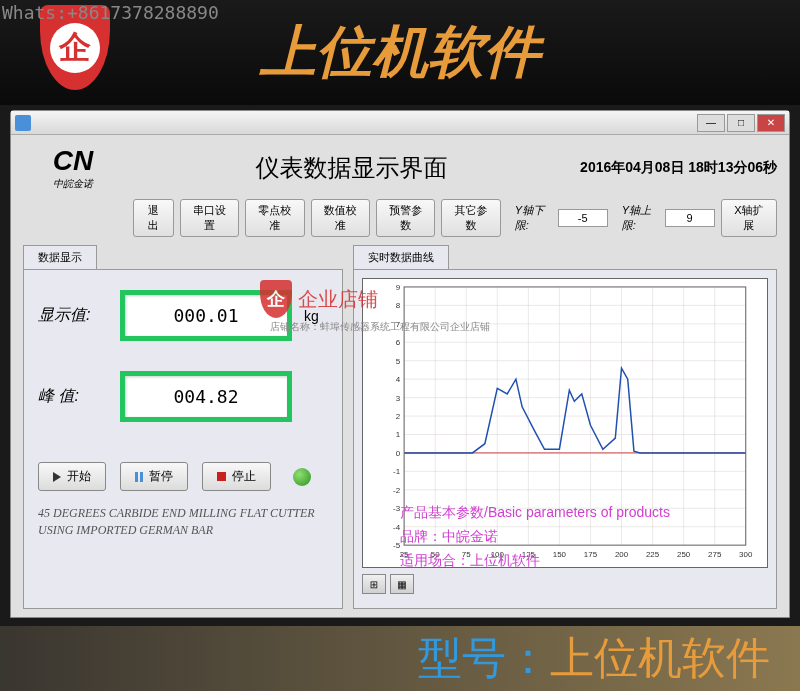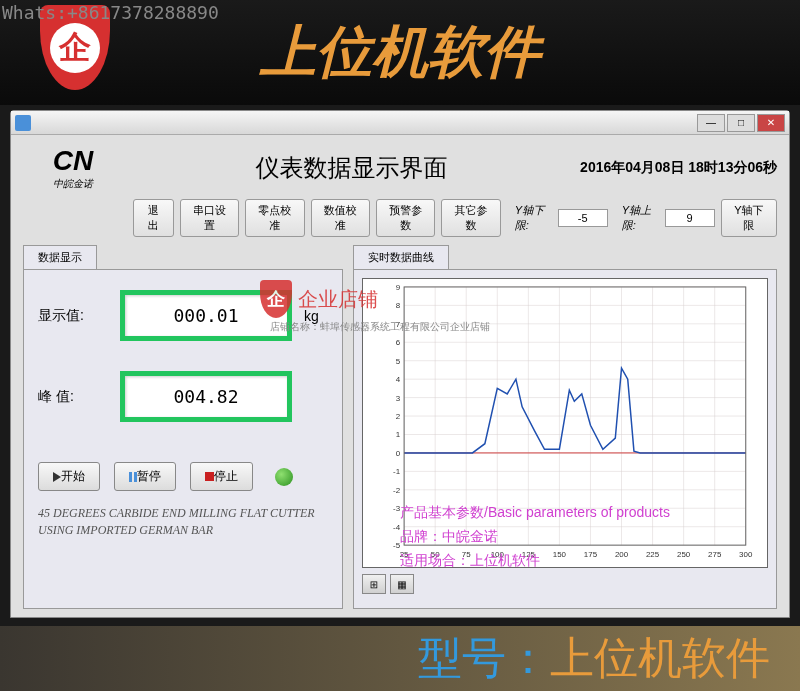--- a/index.html
+++ b/index.html
@@ -27,25 +27,25 @@
 .tb-label { font-size: 11px; margin-left: 8px; font-style: italic; }
 .tb-input { width: 50px; padding: 2px 4px; font-size: 11px; text-align: center; border: 1px solid #999; background: #fff; }
 .main-area { display: flex; gap: 10px; }
 .left-panel { width: 320px; }
 .right-panel { flex: 1; }
 .tab-header { display: flex; }
 .tab { padding: 4px 14px; font-size: 11px; background: #d0d0d0; border: 1px solid #999; border-bottom: none; cursor: pointer; }
 .tab.active { background: #e8e8f0; }
 .panel-body { background: #e8e8f0; border: 1px solid #999; padding: 20px 14px; min-height: 340px; position: relative; }
 .value-row { display: flex; align-items: center; gap: 12px; margin-bottom: 30px; }
-.value-label { font-size: 14px; width: 70px; }
+.value-label { font-size: 16px; width: 70px; font-style: italic; }
 .value-box { flex: 1; padding: 10px 16px; background: #fff; border: 5px solid #22c55e; box-shadow: inset 1px 1px 3px rgba(0,0,0,0.2); font-size: 18px; font-family: monospace; text-align: center; }
 .value-unit { font-size: 14px; width: 24px; }
 .controls { display: flex; gap: 14px; margin-top: 40px; align-items: center; }
-.ctrl-btn { display: flex; align-items: center; gap: 0; padding: 5px 14px; background: linear-gradient(180deg, #f8f8f8, #dcdcdc); border: 1px solid #888; border-radius: 3px; font-size: 12px; cursor: pointer; }
+.ctrl-btn { display: flex; align-items: center; gap: 6px; padding: 5px 14px; background: linear-gradient(180deg, #f8f8f8, #dcdcdc); border: 1px solid #888; border-radius: 3px; font-size: 12px; cursor: pointer; }
 .play-tri { width: 0; height: 0; border-left: 8px solid #333; border-top: 5px solid transparent; border-bottom: 5px solid transparent; }
 .pause-bars { width: 8px; height: 10px; border-left: 3px solid #4a90d9; border-right: 3px solid #4a90d9; }
 .stop-sq { width: 9px; height: 9px; background: #c92020; }
 .led { width: 18px; height: 18px; border-radius: 50%; background: radial-gradient(circle at 35% 35%, #8fe070, #2a9020); margin-left: 8px; }
 .footer-text { margin-top: 14px; font-style: italic; font-size: 12px; color: #555; font-family: serif; line-height: 1.4; }
 .chart-panel { background: #e8e8f0; border: 1px solid #999; padding: 8px; min-height: 340px; }
 .chart-area { background: #fff; border: 1px solid #666; height: 290px; position: relative; }
 .chart-svg { width: 100%; height: 100%; }
 .chart-ctrls { margin-top: 6px; display: flex; gap: 4px; }
 .cc-btn { width: 24px; height: 20px; background: linear-gradient(180deg, #f0f0f0, #d0d0d0); border: 1px solid #888; font-size: 10px; cursor: pointer; }
@@ -94,21 +94,21 @@
       <button class="tb-btn">退出</button>
       <button class="tb-btn">串口设置</button>
       <button class="tb-btn">零点校准</button>
       <button class="tb-btn">数值校准</button>
       <button class="tb-btn">预警参数</button>
       <button class="tb-btn">其它参数</button>
       <span class="tb-label">Y轴下限:</span>
       <input class="tb-input" value="-5" style="">
       <span class="tb-label">Y轴上限:</span>
       <input class="tb-input" value="9" style="">
-      <button class="tb-btn">Y轴下限</button>
+      <button class="tb-btn">X轴扩展</button>
     </div>
 
     <div class="main-area">
       <div class="left-panel">
         <div class="tab-header">
             <div class="tab active">数据显示</div>
           </div>
         <div class="panel-body">
           <div class="value-row">
             <div class="value-label">显示值:</div>

